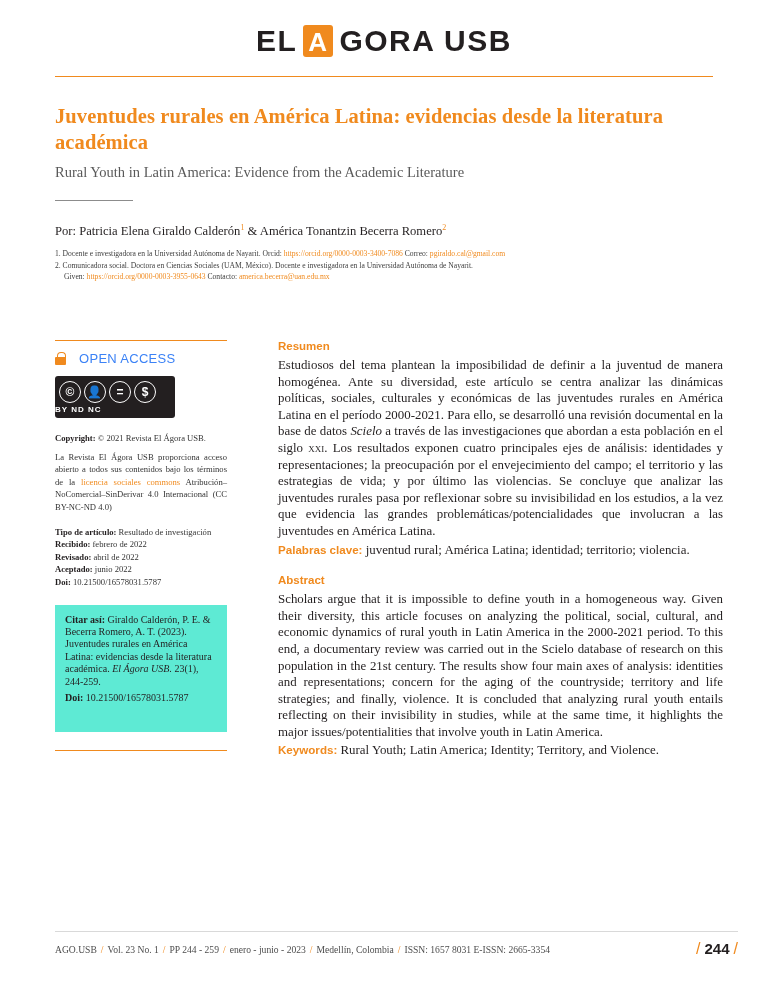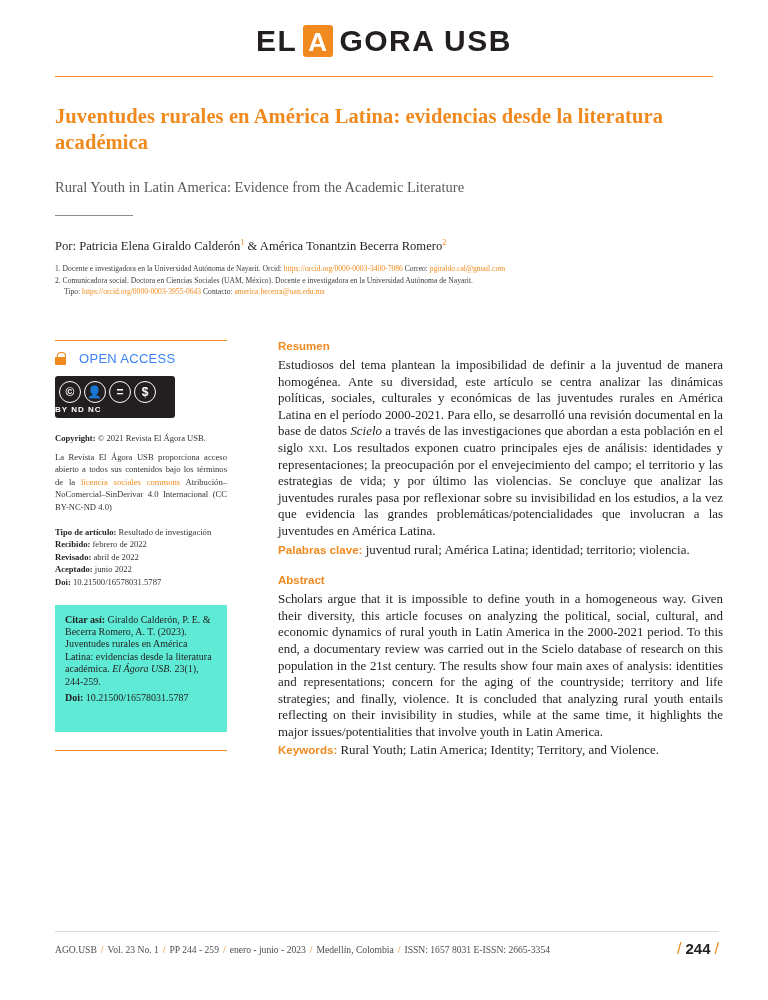--- a/index.html
+++ b/index.html
@@ -53,21 +53,21 @@
   .titleblock { margin:26px 55px 0 55px; }
   .title-es {
     font-family:"Liberation Serif", serif;
     font-weight:bold;
     color:#f08a1e;
     font-size:20.5px;
     line-height:26px;
     letter-spacing:0.1px;
   }
   .title-en {
-    margin-top:23px;
+    margin-top:8px;
     color:#595959;
     font-size:14.5px;
     line-height:19px;
   }
   .short-rule {
     margin:18px 0 0 0;
     width:78px;
     border-top:1.1px solid #8c8c8c;
   }
 
@@ -179,21 +179,21 @@
   .kw {
     margin-top:2px;
     font-size:12.9px;
     line-height:16.6px;
   }
   .kw .lbl { color:#f08a1e; font-weight:bold; font-family:"Liberation Sans", sans-serif; font-size:11.6px; }
   .abstract-wrap { margin-top:16px; }
 
   
   .footer {
-    position:absolute; left:55px; right:49px; bottom:42px;
+    position:absolute; left:55px; right:30px; bottom:42px;
   }
   .footer-rule { border-top:1.1px solid #d9d9d9; }
   .footer-row {
     margin-top:8px;
     display:flex; align-items:center; justify-content:space-between;
     font-size:9.6px; color:#4d4d4d;
   }
   .footer-row .sep { color:#f08a1e; padding:0 4px; }
   .pageno {
     display:flex; align-items:baseline; gap:4px;
@@ -228,21 +228,21 @@
     <span>Por: </span><span>Patricia Elena Giraldo Calderón</span><sup>1</sup><span> &amp; </span><span>América Tonantzin Becerra Romero</span><sup>2</sup>
   </div>
 
   <div class="affil">
     <div>
       <span>1. Docente e investigadora en la Universidad Autónoma de Nayarit. Orcid: </span><span class="lk">https://orcid.org/0000-0003-3400-7086</span><span> Correo: </span><span class="lk">pgiraldo.cal@gmail.com</span>
     </div>
     <div>
       <span>2. Comunicadora social. Doctora en Ciencias Sociales (UAM, México). Docente e investigadora en la Universidad Autónoma de Nayarit.</span>
       <span class="indent">
-        <span>Tipo: </span><span class="lk">https://orcid.org/0000-0003-3955-0643</span><span> Contacto: </span><span class="lk">america.becerra@uan.edu.mx</span>
+        <span>Given: </span><span class="lk">https://orcid.org/0000-0003-3955-0643</span><span> Contacto: </span><span class="lk">america.becerra@uan.edu.mx</span>
       </span>
     </div>
   </div>
 
   <div class="cols">
 
     <div class="col-left">
       <div class="oa-rule"></div>
       <div class="oa-row">
         <span class="lock">

